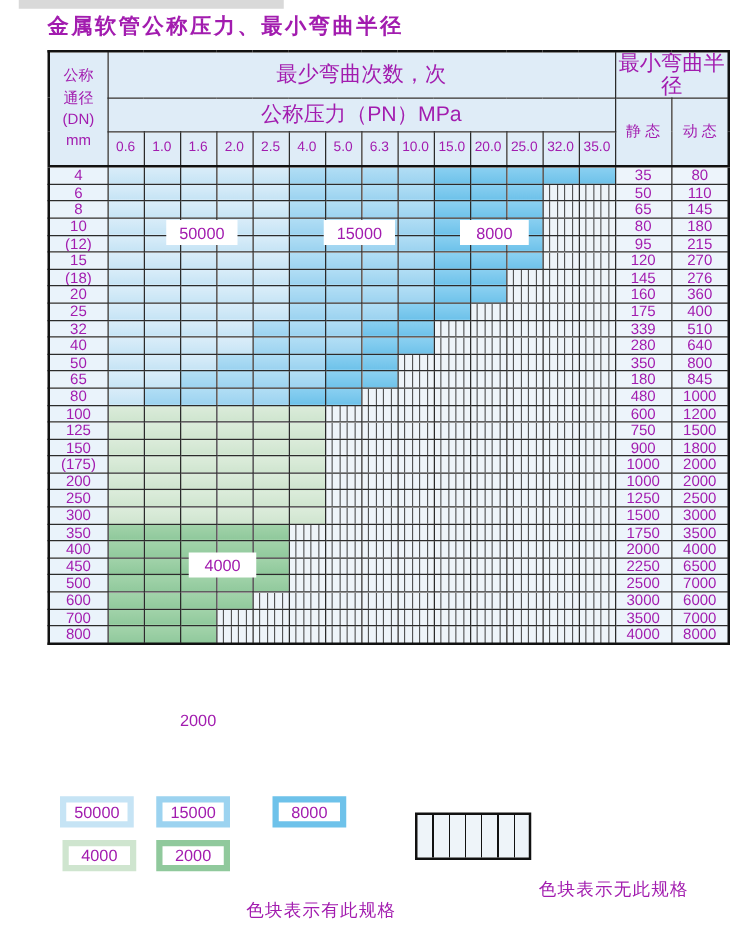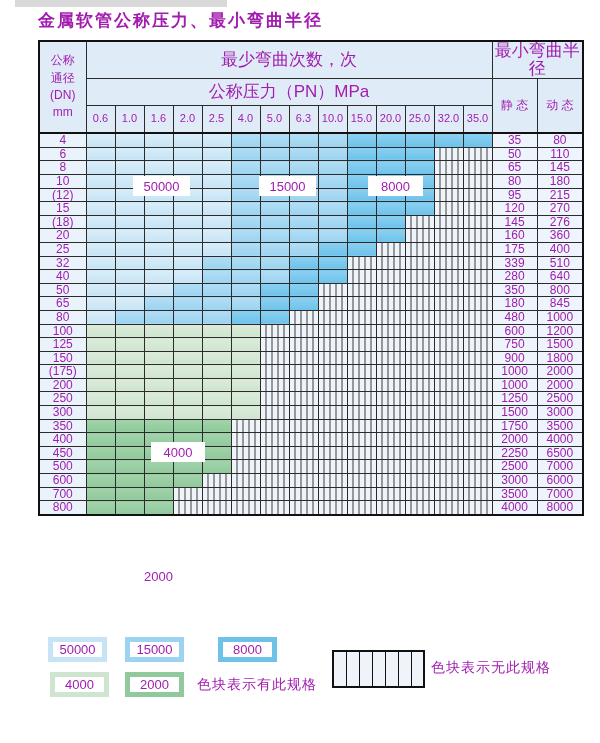--- a/index.html
+++ b/index.html
@@ -60,21 +60,21 @@
     display: flex; align-items: center; justify-content: center;
     font-size: 13px; z-index: 5;
   }
   .legend-swatch {
     position: absolute; height: 15px; width: 49px;
     border-style: solid; border-width: 5px;
     background: #ffffff;
     display: flex; align-items: center; justify-content: center;
     font-size: 13px;
   }
-  .legend-text { position: absolute; font-size: 14px; letter-spacing: 1px; }
+  .legend-text { position: absolute; font-size: 14px; letter-spacing: 1px; margin-top: 44px; }
   .legend-hatch-box {
     position: absolute; left: 332px; top: 650px; width: 89px; height: 34px;
     border: 2px solid #111;
     background: repeating-linear-gradient(90deg,
         var(--hatchbg) 0px, var(--hatchbg) 12px,
         #111 12px, #111 13px);
   }
 </style>
 </head>
 <body>

